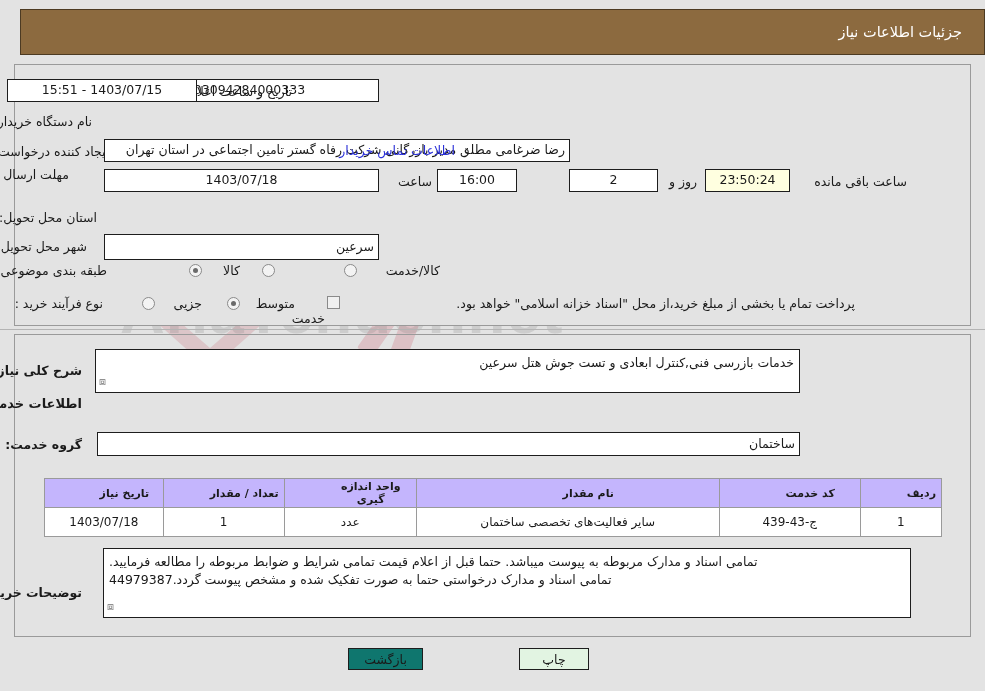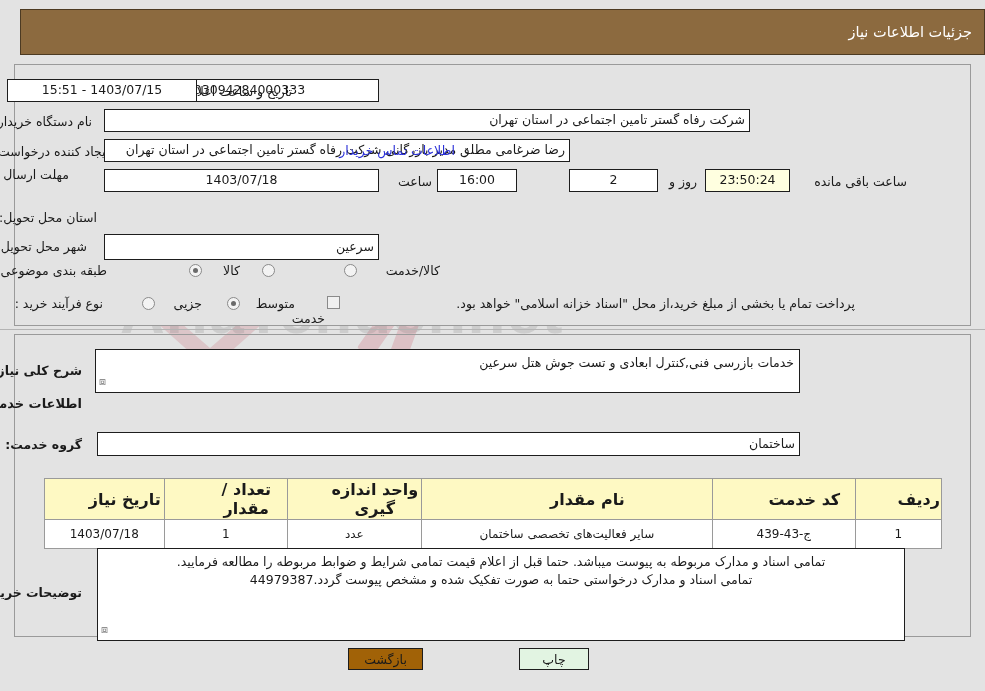--- a/index.html
+++ b/index.html
@@ -87,21 +87,21 @@
     border: 1px solid #4c3a22;
     box-sizing: border-box;
     display: flex;
     align-items: center;
     justify-content: flex-start;
     z-index: 10;
   }
   .titlebar .ttl {
     color: #ffffff;
     font-size: 14.5px;
-    padding-right: 12px;
+    padding-right: 22px;
     font-family: "DejaVu Sans", sans-serif;
   }
 
   
   .panel {
     position: absolute;
     background: #e3e3e3;
     border: 1px solid #9a9a9a;
     box-sizing: border-box;
     z-index: 8;
@@ -204,26 +204,26 @@
     position: absolute;
     left: 44px;
     top: 478px;
     width: 898px;
     border-collapse: collapse;
     z-index: 9;
     font-size: 12px;
     background: #fff;
   }
   .tbl th {
-    background: #fef9c3;
+    background: #c4b5fd;
     border: 1px solid #9a9a9a;
     height: 26px;
     font-weight: bold;
     color: #1a1a1a;
-    font-size: 16px;
+    font-size: 11px;
     padding-left: 42px;
   }
   .tbl td {
     background: #ffffff;
     border: 1px solid #9a9a9a;
     height: 26px;
     text-align: center;
     color: #1a1a1a;
     font-size: 12px;
   }
@@ -236,21 +236,21 @@
     box-sizing: border-box;
     font-size: 12.5px;
     color: #1a1a1a;
     display: flex;
     align-items: center;
     justify-content: center;
     cursor: pointer;
     z-index: 11;
     font-family: "DejaVu Sans", sans-serif;
   }
-  .btn-back  { background: #a16207; }
+  .btn-back  { background: #0f766e; }
   .btn-print { background: #e2f4e2; }
 
   .sep {
     position: absolute;
     left: 0;
     width: 985px;
     height: 1px;
     background: #b4b4b4;
     z-index: 7;
   }
@@ -273,21 +273,20 @@
 
   <div class="panel" id="panel-top"></div>
 
   <div class="lbl" style="right:901px; top:84px;">شماره نیاز:</div>
   <div class="fld center" style="right:606px; top:79px; width:275px; height:23px;">1103094284000333</div>
 
   <div class="lbl" style="right:693px; top:84px;">تاریخ و ساعت اعلان عمومی:</div>
   <div class="fld center" style="right:788px; top:79px; width:190px; height:23px;">1403/07/15 - 15:51</div>
 
   <div class="lbl" style="right:893px; top:114px;">نام دستگاه خریدار:</div>
-  <div class="fld start" style="right:235px; top:109px; width:646px; height:23px;">شرکت رفاه گستر تامین اجتماعی در استان تهران</div>
 
   <div class="lbl" style="right:876px; top:144px;">ایجاد کننده درخواست:</div>
   <div class="fld start" style="right:415px; top:139px; width:466px; height:23px;">رضا ضرغامی مطلق مدیر بازرگانی شرکت رفاه گستر تامین اجتماعی در استان تهران</div>
   <div class="link" style="right:530px; top:143px;margin-left:32px;">اطلاعات تماس خریدار</div>
 
   <div class="lbl" style="right:916px; top:167px; width:60px; text-align:right;">مهلت ارسال پاسخ: تا تاریخ:</div>
   <div class="fld center" style="right:606px; top:169px; width:275px; height:23px;">1403/07/18</div>
   <div class="lbl" style="right:553px; top:174px;">ساعت</div>
   <div class="fld center" style="right:468px; top:169px; width:80px; height:23px;">16:00</div>
   <div class="fld center" style="right:327px; top:169px; width:89px; height:23px;">2</div>
@@ -348,21 +347,21 @@
         <td>ج-43-439</td>
         <td>سایر فعالیت‌های تخصصی ساختمان</td>
         <td>عدد</td>
         <td>1</td>
         <td>1403/07/18</td>
       </tr>
     </tbody>
   </table>
 
   <div class="lbl lbl-b" style="right:903px; top:585px;">توضیحات خریدار:</div>
-  <div class="tarea" style="right:80px; top:548px; width:808px; height:93px; text-align:center;">
+  <div class="tarea" style="right:74px; top:548px; width:808px; height:70px; text-align:left;">
     <div>تمامی اسناد و مدارک مربوطه به پیوست میباشد. حتما قبل از اعلام قیمت تمامی شرایط و ضوابط مربوطه را مطالعه فرمایید.</div>
     <div>تمامی اسناد و مدارک درخواستی حتما به صورت تفکیک شده و مشخص پیوست گردد.44979387</div>
     <span class="grip">⧈</span>
   </div>
 
   <div class="btn btn-back" style="right:562px; top:648px; width:75px;">بازگشت</div>
   <div class="btn btn-print" style="right:396px; top:648px; width:70px;">چاپ</div>
 
 </div>
 

